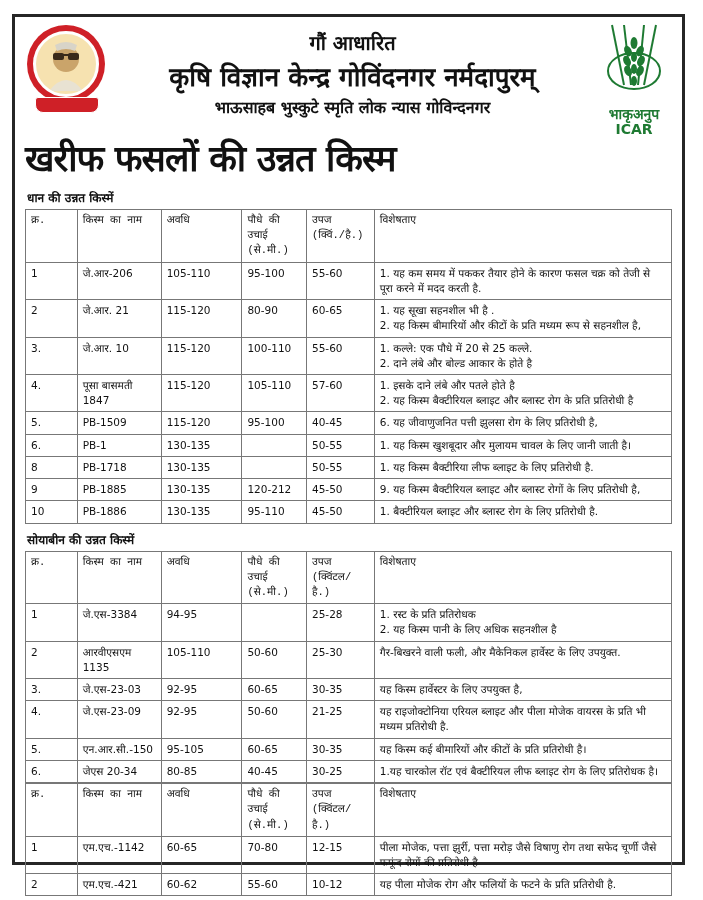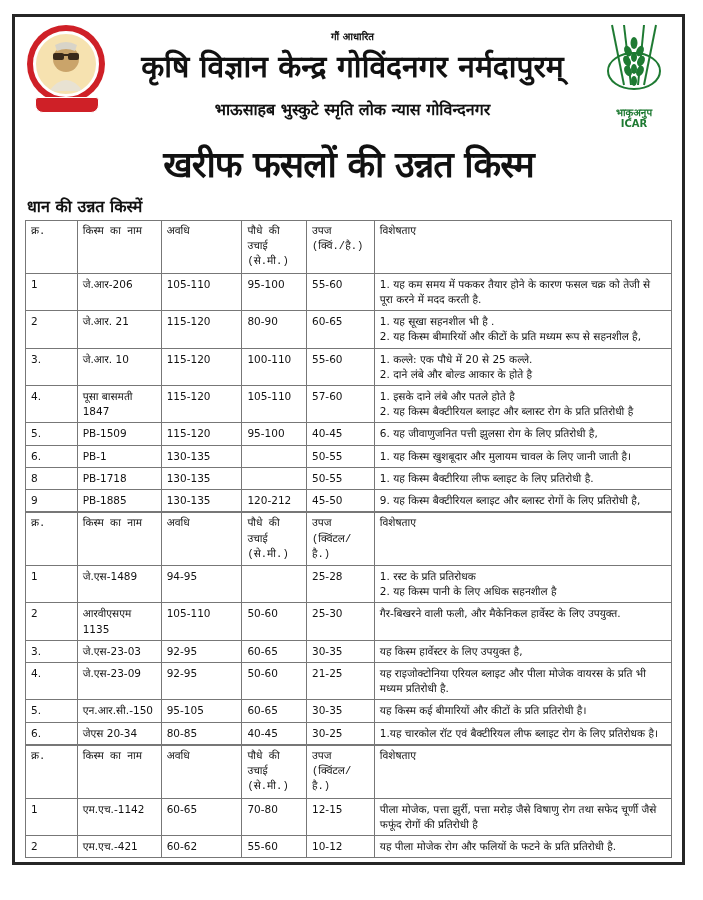--- a/index.html
+++ b/index.html
@@ -9,29 +9,29 @@
   
   .hdr{display:flex;align-items:flex-start;justify-content:space-between;}
   .logo-kvk{width:84px;height:98px;flex:0 0 auto;position:relative;}
   .kvk-outer{position:absolute;left:2px;top:2px;width:78px;height:78px;border-radius:50%;
     background:#cf2027;display:flex;align-items:center;justify-content:center;}
   .kvk-ring{width:60px;height:60px;border-radius:50%;background:#f6e2b0;
     border:3px solid #fff;display:flex;align-items:center;justify-content:center;overflow:hidden;}
   .kvk-ribbon{position:absolute;left:10px;top:74px;width:62px;height:14px;background:#cf2027;
     border-radius:3px 3px 8px 8px;border:1px solid #fff;}
   .logo-icar{width:76px;height:104px;flex:0 0 auto;text-align:center;}
-  .icar-txt{font-size:10px;line-height:1.1;color:#1e7a32;font-weight:bold;}
+  .icar-txt{font-size:14px;line-height:1.1;color:#1e7a32;font-weight:bold;}
   .hdr-mid{flex:1;text-align:center;padding-top:6px;}
-  .tagline{font-size:10px;font-weight:bold;}
-  .title{font-size:30px;font-weight:bold;margin:2px 0 0 0;letter-spacing:0;}
-  .subtitle{font-size:16px;font-weight:bold;margin-top:12px;text-align:center;}
-  .banner{text-align:center;font-size:36px;font-weight:bold;letter-spacing:-1px;
-    margin:12px 0 4px 0;}
+  .tagline{font-size:20px;font-weight:bold;}
+  .title{font-size:26px;font-weight:bold;margin:2px 0 0 0;letter-spacing:0;}
+  .subtitle{font-size:16px;font-weight:bold;margin-top:2px;text-align:center;}
+  .banner{text-align:left;font-size:36px;font-weight:bold;letter-spacing:-1px;
+    margin:6px 0 4px 0;}
   
-  .sec-title{font-size:16px;font-weight:bold;margin:7px 0 3px 2px;}
+  .sec-title{font-size:12px;font-weight:bold;margin:7px 0 3px 2px;}
   table.crop{width:100%;border-collapse:collapse;table-layout:fixed;}
   table.crop th,table.crop td{border:1px solid #777;font-size:10.5px;font-weight:normal;
     text-align:left;vertical-align:top;padding:3px 5px;white-space:pre-line;line-height:1.45;}
   table.crop thead th{height:auto;font-family:Liberation Mono, monospace;}
   .tbl-a col.c1{width:8%}.tbl-a col.c2{width:13%}.tbl-a col.c3{width:12.5%}
   .tbl-a col.c4{width:10%}.tbl-a col.c5{width:10.5%}.tbl-a col.c6{width:46%}
   .head-tall th{padding-bottom:10px;}
 </style>
 </head>
 <body>
@@ -177,20 +177,105 @@
               <td>1. यह किस्म बैक्टीरिया लीफ ब्लाइट के लिए प्रतिरोधी है.</td>
             </tr>
             <tr>
               <td>9</td>
               <td>PB-1885</td>
               <td>130-135</td>
               <td>120-212</td>
               <td>45-50</td>
               <td>9. यह किस्म बैक्टीरियल ब्लाइट और ब्लास्ट रोगों के लिए प्रतिरोधी है,</td>
             </tr>
+            <tr>
+              <td>10</td>
+              <td>PB-1886</td>
+              <td>130-135</td>
+              <td>95-110</td>
+              <td>45-50</td>
+              <td>1. बैक्टीरियल ब्लाइट और ब्लास्ट रोग के लिए प्रतिरोधी है.</td>
+            </tr>
+          </tbody>
+      </table>
+    </section>
+    <section>
+      <div class="sec-title">सोयाबीन की उन्नत किस्में</div>
+      <table class="crop tbl-a">
+        <colgroup>
+            <col class="c1">
+            <col class="c2">
+            <col class="c3">
+            <col class="c4">
+            <col class="c5">
+            <col class="c6">
+          </colgroup>
+        <thead>
+            <tr class="head-tall">
+              <th>क्र.</th>
+              <th>किस्म का नाम</th>
+              <th>अवधि</th>
+              <th>पौधे की
+उचाई
+(से.मी.)</th>
+              <th>उपज
+(क्विंटल/है.)</th>
+              <th>विशेषताए</th>
+            </tr>
+          </thead>
+          <tbody>
+            <tr>
+              <td>1</td>
+              <td>जे.एस-3384</td>
+              <td>94-95</td>
+              <td></td>
+              <td>25-28</td>
+              <td>1. रस्ट के प्रति प्रतिरोधक
+2. यह किस्म पानी के लिए अधिक सहनशील है</td>
+            </tr>
+            <tr>
+              <td>2</td>
+              <td>आरवीएसएम 1135</td>
+              <td>105-110</td>
+              <td>50-60</td>
+              <td>25-30</td>
+              <td>गैर-बिखरने वाली फली, और मैकेनिकल हार्वेस्ट के लिए उपयुक्त.</td>
+            </tr>
+            <tr>
+              <td>3.</td>
+              <td>जे.एस-23-03</td>
+              <td>92-95</td>
+              <td>60-65</td>
+              <td>30-35</td>
+              <td>यह किस्म हार्वेस्टर के लिए उपयुक्त है,</td>
+            </tr>
+            <tr>
+              <td>4.</td>
+              <td>जे.एस-23-09</td>
+              <td>92-95</td>
+              <td>50-60</td>
+              <td>21-25</td>
+              <td>यह राइजोक्टोनिया एरियल ब्लाइट और पीला मोजेक वायरस के प्रति भी मध्यम प्रतिरोधी है.</td>
+            </tr>
+            <tr>
+              <td>5.</td>
+              <td>एन.आर.सी.-150</td>
+              <td>95-105</td>
+              <td>60-65</td>
+              <td>30-35</td>
+              <td>यह किस्म कई बीमारियों और कीटों के प्रति प्रतिरोधी है।</td>
+            </tr>
+            <tr>
+              <td>6.</td>
+              <td>जेएस 20-34</td>
+              <td>80-85</td>
+              <td>40-45</td>
+              <td>30-25</td>
+              <td>1.यह चारकोल रॉट एवं बैक्टीरियल लीफ ब्लाइट रोग के लिए प्रतिरोधक है।</td>
+            </tr>
           </tbody>
       </table>
     </section>
     <section>
       <table class="crop tbl-a">
         <colgroup>
             <col class="c1">
             <col class="c2">
             <col class="c3">
             <col class="c4">
@@ -206,96 +291,20 @@
 उचाई
 (से.मी.)</th>
               <th>उपज
 (क्विंटल/है.)</th>
               <th>विशेषताए</th>
             </tr>
           </thead>
           <tbody>
             <tr>
               <td>1</td>
-              <td>जे.एस-1489</td>
-              <td>94-95</td>
-              <td></td>
-              <td>25-28</td>
-              <td>1. रस्ट के प्रति प्रतिरोधक
-2. यह किस्म पानी के लिए अधिक सहनशील है</td>
-            </tr>
-            <tr>
-              <td>2</td>
-              <td>आरवीएसएम 1135</td>
-              <td>105-110</td>
-              <td>50-60</td>
-              <td>25-30</td>
-              <td>गैर-बिखरने वाली फली, और मैकेनिकल हार्वेस्ट के लिए उपयुक्त.</td>
-            </tr>
-            <tr>
-              <td>3.</td>
-              <td>जे.एस-23-03</td>
-              <td>92-95</td>
-              <td>60-65</td>
-              <td>30-35</td>
-              <td>यह किस्म हार्वेस्टर के लिए उपयुक्त है,</td>
-            </tr>
-            <tr>
-              <td>4.</td>
-              <td>जे.एस-23-09</td>
-              <td>92-95</td>
-              <td>50-60</td>
-              <td>21-25</td>
-              <td>यह राइजोक्टोनिया एरियल ब्लाइट और पीला मोजेक वायरस के प्रति भी मध्यम प्रतिरोधी है.</td>
-            </tr>
-            <tr>
-              <td>5.</td>
-              <td>एन.आर.सी.-150</td>
-              <td>95-105</td>
-              <td>60-65</td>
-              <td>30-35</td>
-              <td>यह किस्म कई बीमारियों और कीटों के प्रति प्रतिरोधी है।</td>
-            </tr>
-            <tr>
-              <td>6.</td>
-              <td>जेएस 20-34</td>
-              <td>80-85</td>
-              <td>40-45</td>
-              <td>30-25</td>
-              <td>1.यह चारकोल रॉट एवं बैक्टीरियल लीफ ब्लाइट रोग के लिए प्रतिरोधक है।</td>
-            </tr>
-          </tbody>
-      </table>
-    </section>
-    <section>
-      <table class="crop tbl-a">
-        <colgroup>
-            <col class="c1">
-            <col class="c2">
-            <col class="c3">
-            <col class="c4">
-            <col class="c5">
-            <col class="c6">
-          </colgroup>
-        <thead>
-            <tr class="head-tall">
-              <th>क्र.</th>
-              <th>किस्म का नाम</th>
-              <th>अवधि</th>
-              <th>पौधे की
-उचाई
-(से.मी.)</th>
-              <th>उपज
-(क्विंटल/है.)</th>
-              <th>विशेषताए</th>
-            </tr>
-          </thead>
-          <tbody>
-            <tr>
-              <td>1</td>
               <td>एम.एच.-1142</td>
               <td>60-65</td>
               <td>70-80</td>
               <td>12-15</td>
               <td>पीला मोजेक, पत्ता झुर्री, पत्ता मरोड़ जैसे विषाणु रोग तथा सफेद चूर्णी जैसे फफूंद रोगों की प्रतिरोधी है</td>
             </tr>
             <tr>
               <td>2</td>
               <td>एम.एच.-421</td>
               <td>60-62</td>

